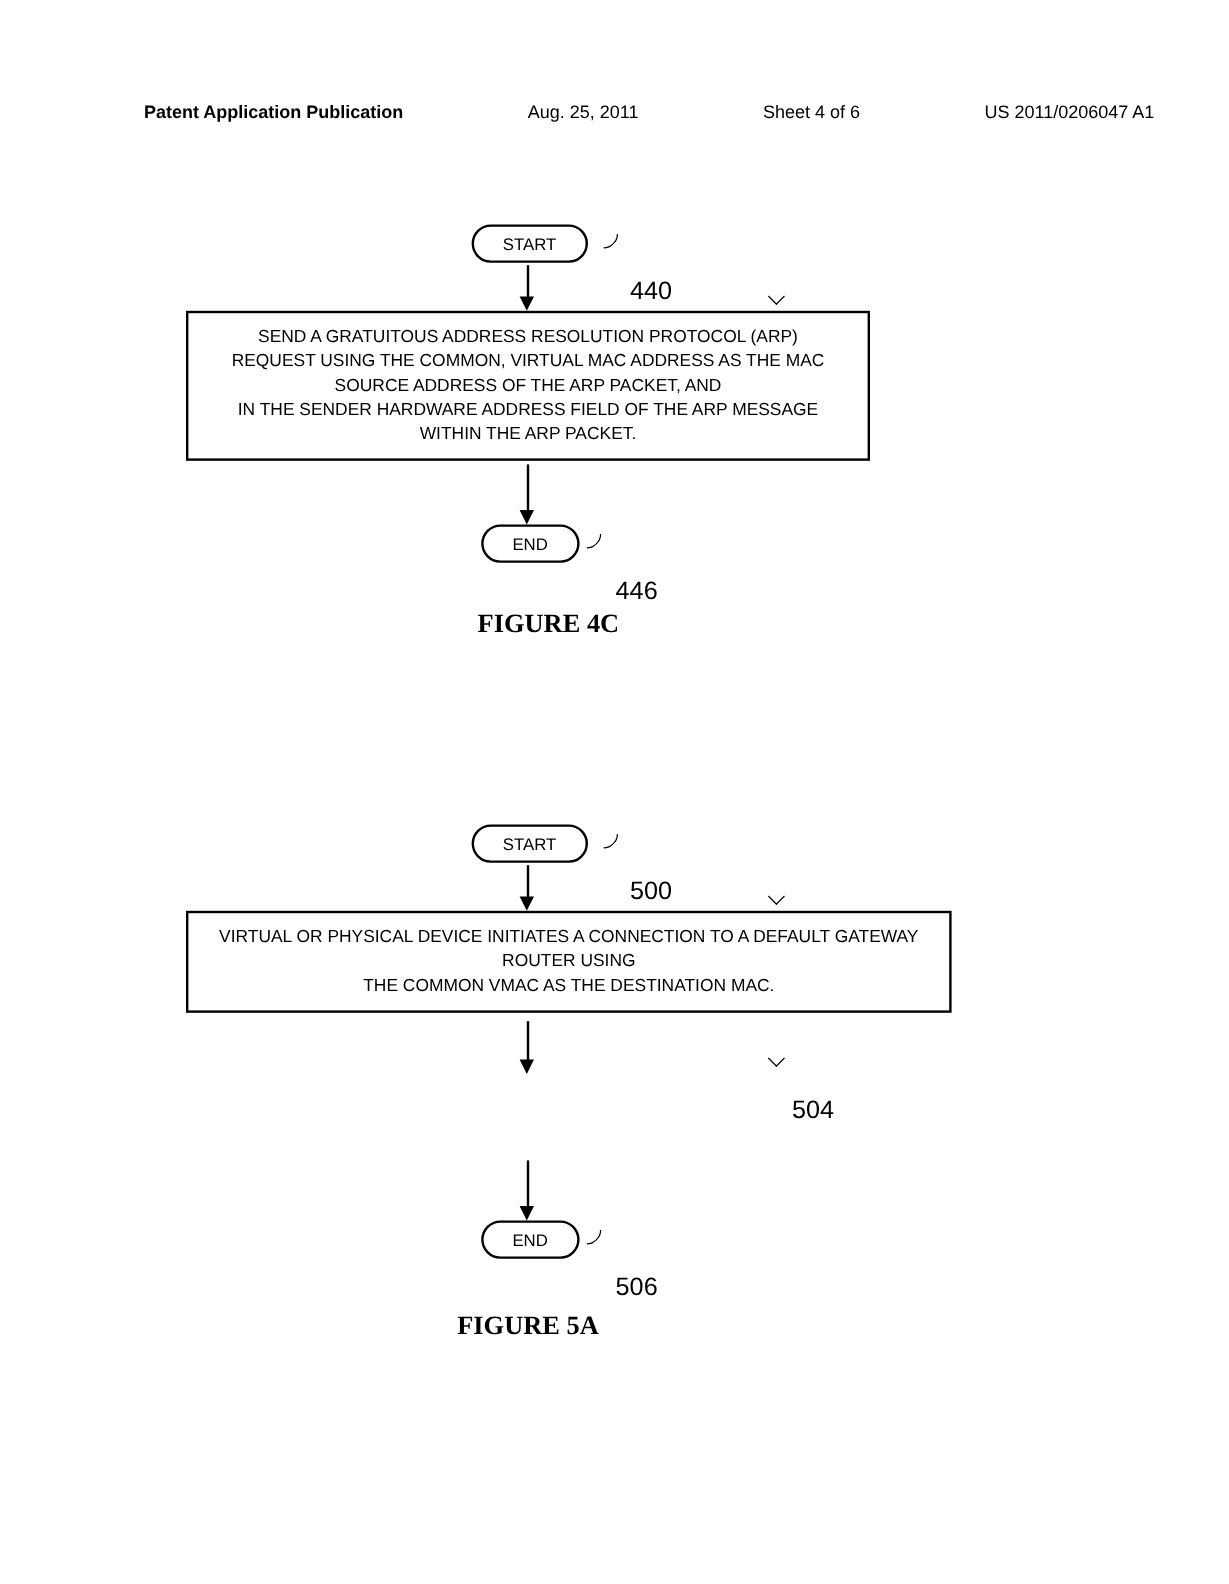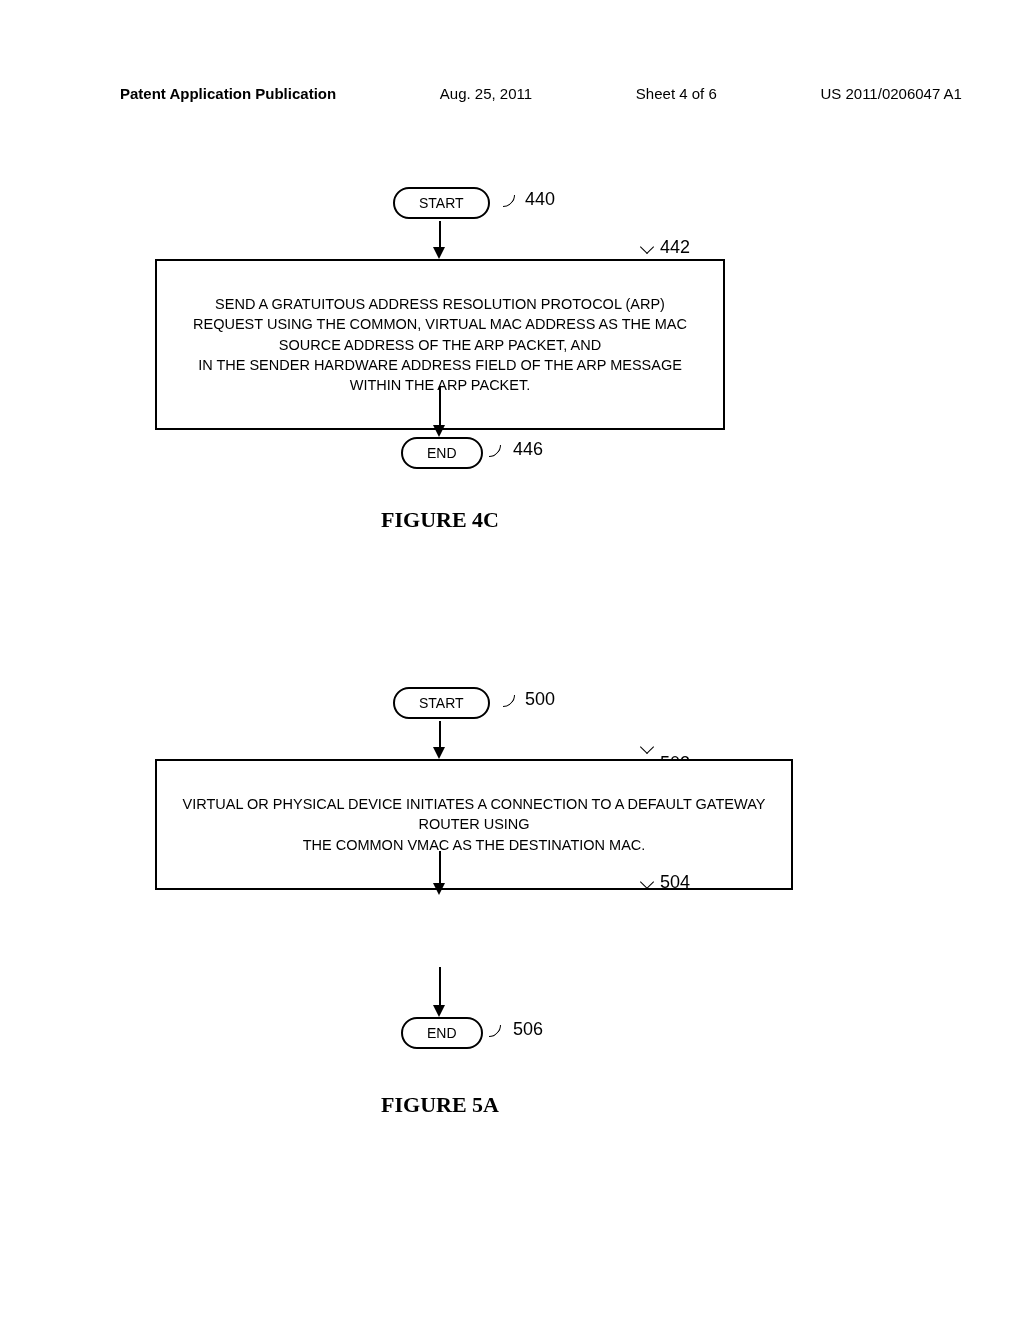--- a/index.html
+++ b/index.html
@@ -27,29 +27,30 @@
       border-radius: 20px;
       padding: 6px 24px;
       font-size: 14px;
       font-weight: normal;
       display: inline-block;
       text-align: center;
       background: #fff;
     }
     .box {
       border: 2px solid #000;
-      padding: 33px 24px;
+      padding: 10px 24px;
       font-size: 14.5px;
       line-height: 1.4;
       text-align: center;
       background: #fff;
     }
     .ref-label {
-      font-size: 18px;
+      font-size: 21px;
       position: absolute;
+      margin-top: 42px;
     }
     .tick {
       position: absolute;
       width: 10px;
       height: 10px;
       border-left: 1.5px solid #000;
       border-bottom: 1.5px solid #000;
     }
     .arrow-line {
       position: absolute;
@@ -119,21 +120,21 @@
 
   <div class="arrow-line" style="left:284px; top:200px; width:2px; height:42px;"></div>
   <div class="arrow-head" style="left:278px; top:238px;"></div>
 
   <div class="terminator" style="position:absolute; left:246px; top:250px;">
     <span>END</span>
   </div>
   <div class="curve" style="left:322px; top:246px; width:24px; height:24px; transform:rotate(-45deg);"></div>
   <span class="ref-label" style="left:358px; top:252px;">446</span>
 
-  <div class="figure-title" style="position:absolute; top:320px; left:0; width:570px;">FIGURE 4C</div>
+  <div class="figure-title" style="position:absolute; top:320px; left:17px; width:570px;">FIGURE 4C</div>
 </div>
 
 <div class="fc2" style="margin-top:80px; height:490px;">
 
   <div class="terminator" style="position:absolute; left:238px; top:0;">
     <span>START</span>
   </div>
   <div class="curve" style="left:336px; top:-4px; width:24px; height:24px; transform:rotate(-45deg);"></div>
   <span class="ref-label" style="left:370px; top:2px;">500</span>
 

